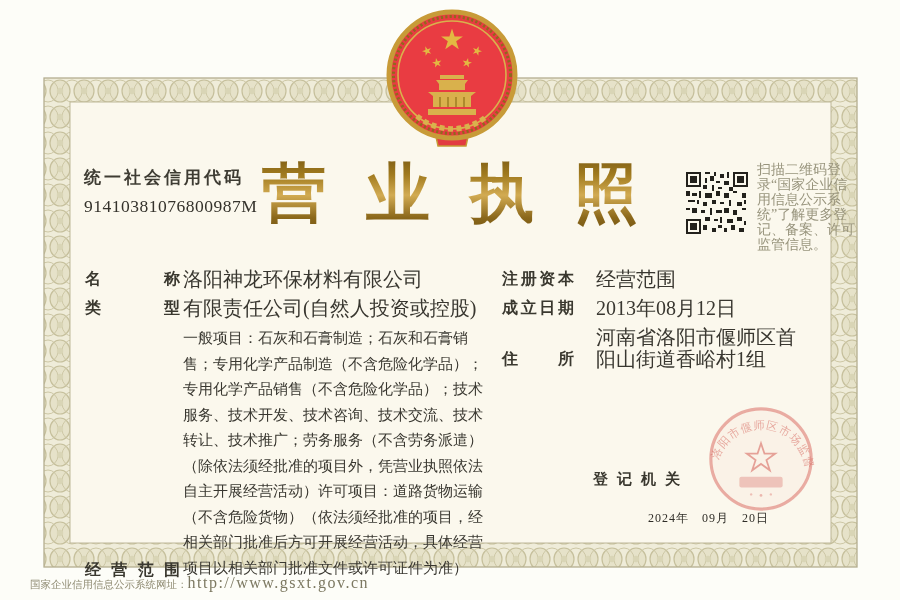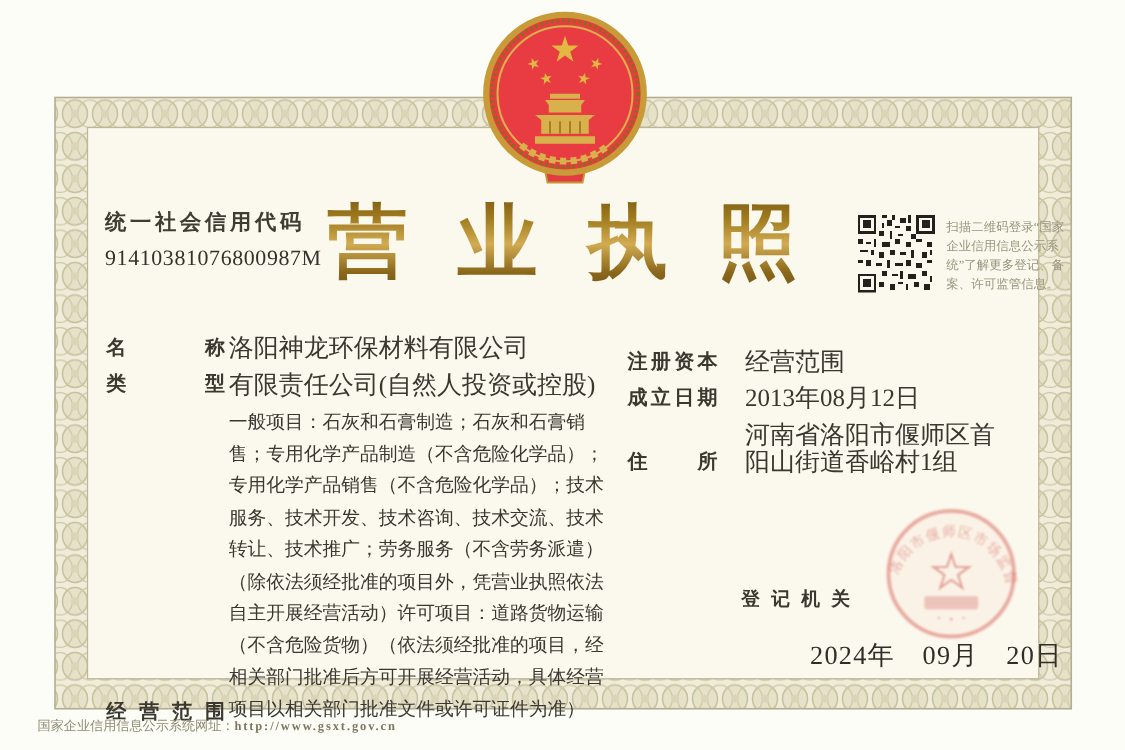--- a/index.html
+++ b/index.html
@@ -20,44 +20,44 @@
   .credit .code{margin-top:7px;font-size:17.5px;letter-spacing:.5px;color:#34322b;}
 
   
   .title{left:0;right:0;top:150px;text-align:center;z-index:4;
          font-size:64px;font-weight:bold;letter-spacing:40px;padding-left:40px;
          background:linear-gradient(180deg,#6f5212 0%,#a07a1e 28%,#d2ab52 52%,#8a671a 78%,#6f5212 100%);
          -webkit-background-clip:text;background-clip:text;color:transparent;}
 
   
   .qr{left:686px;top:172px;width:62px;height:62px;z-index:4;}
-  .qr-caption{left:757px;top:175px;width:102px;z-index:4;font-size:10px;line-height:15px;
+  .qr-caption{left:757px;top:162px;width:102px;z-index:4;font-size:14px;line-height:15px;
               color:#98947d;filter:blur(.35px);}
 
   
   .col-left{left:85px;top:268px;width:410px;z-index:4;}
-  .col-right{left:502px;top:268px;width:310px;z-index:4;margin-top:11px;}
+  .col-right{left:502px;top:268px;width:310px;z-index:4;}
   .frow{display:flex;align-items:flex-end;margin-bottom:7px;}
   .flabel{font-weight:bold;font-size:16px;color:#3a382f;line-height:22px;
           text-align:justify;text-align-last:justify;flex:none;}
   .col-left .flabel{width:95px;margin-right:3px;}
   .col-right .flabel{width:72px;margin-right:22px;}
   .fvalue{font-size:20px;color:#393730;line-height:22px;}
   .scope .fvalue{width:305px;font-size:15px;line-height:25.5px;}
   .addr .fvalue{width:290px;}
 
   
   .regauth{left:593px;top:470px;z-index:4;font-weight:bold;font-size:15px;
            letter-spacing:9px;color:#3a382f;}
   .seal{left:702px;top:400px;width:118px;height:118px;z-index:3;opacity:.85;}
-  .issue-date{left:648px;top:510px;z-index:4;font-size:21px;color:#2f2d27;letter-spacing:1px;}
+  .issue-date{left:648px;top:510px;z-index:4;font-size:12px;color:#2f2d27;letter-spacing:1px;}
 
   
   .footer-left{left:30px;top:574px;z-index:4;font-size:10.5px;color:#8f8b72;}
-  .footer-left .url{font-size:10px;letter-spacing:1.5px;color:#7c7861;font-weight:bold;}
+  .footer-left .url{font-size:16px;letter-spacing:1.5px;color:#7c7861;}
   .footer-right{right:36px;top:575px;z-index:4;font-size:11px;color:#6e6a57;letter-spacing:1px;}
 </style>
 </head>
 <body>
 
 <div class="page">
 
   <svg class="frame-svg" width="900" height="600">
     <defs>
       <pattern id="lace" width="24" height="26" patternUnits="userSpaceOnUse">

